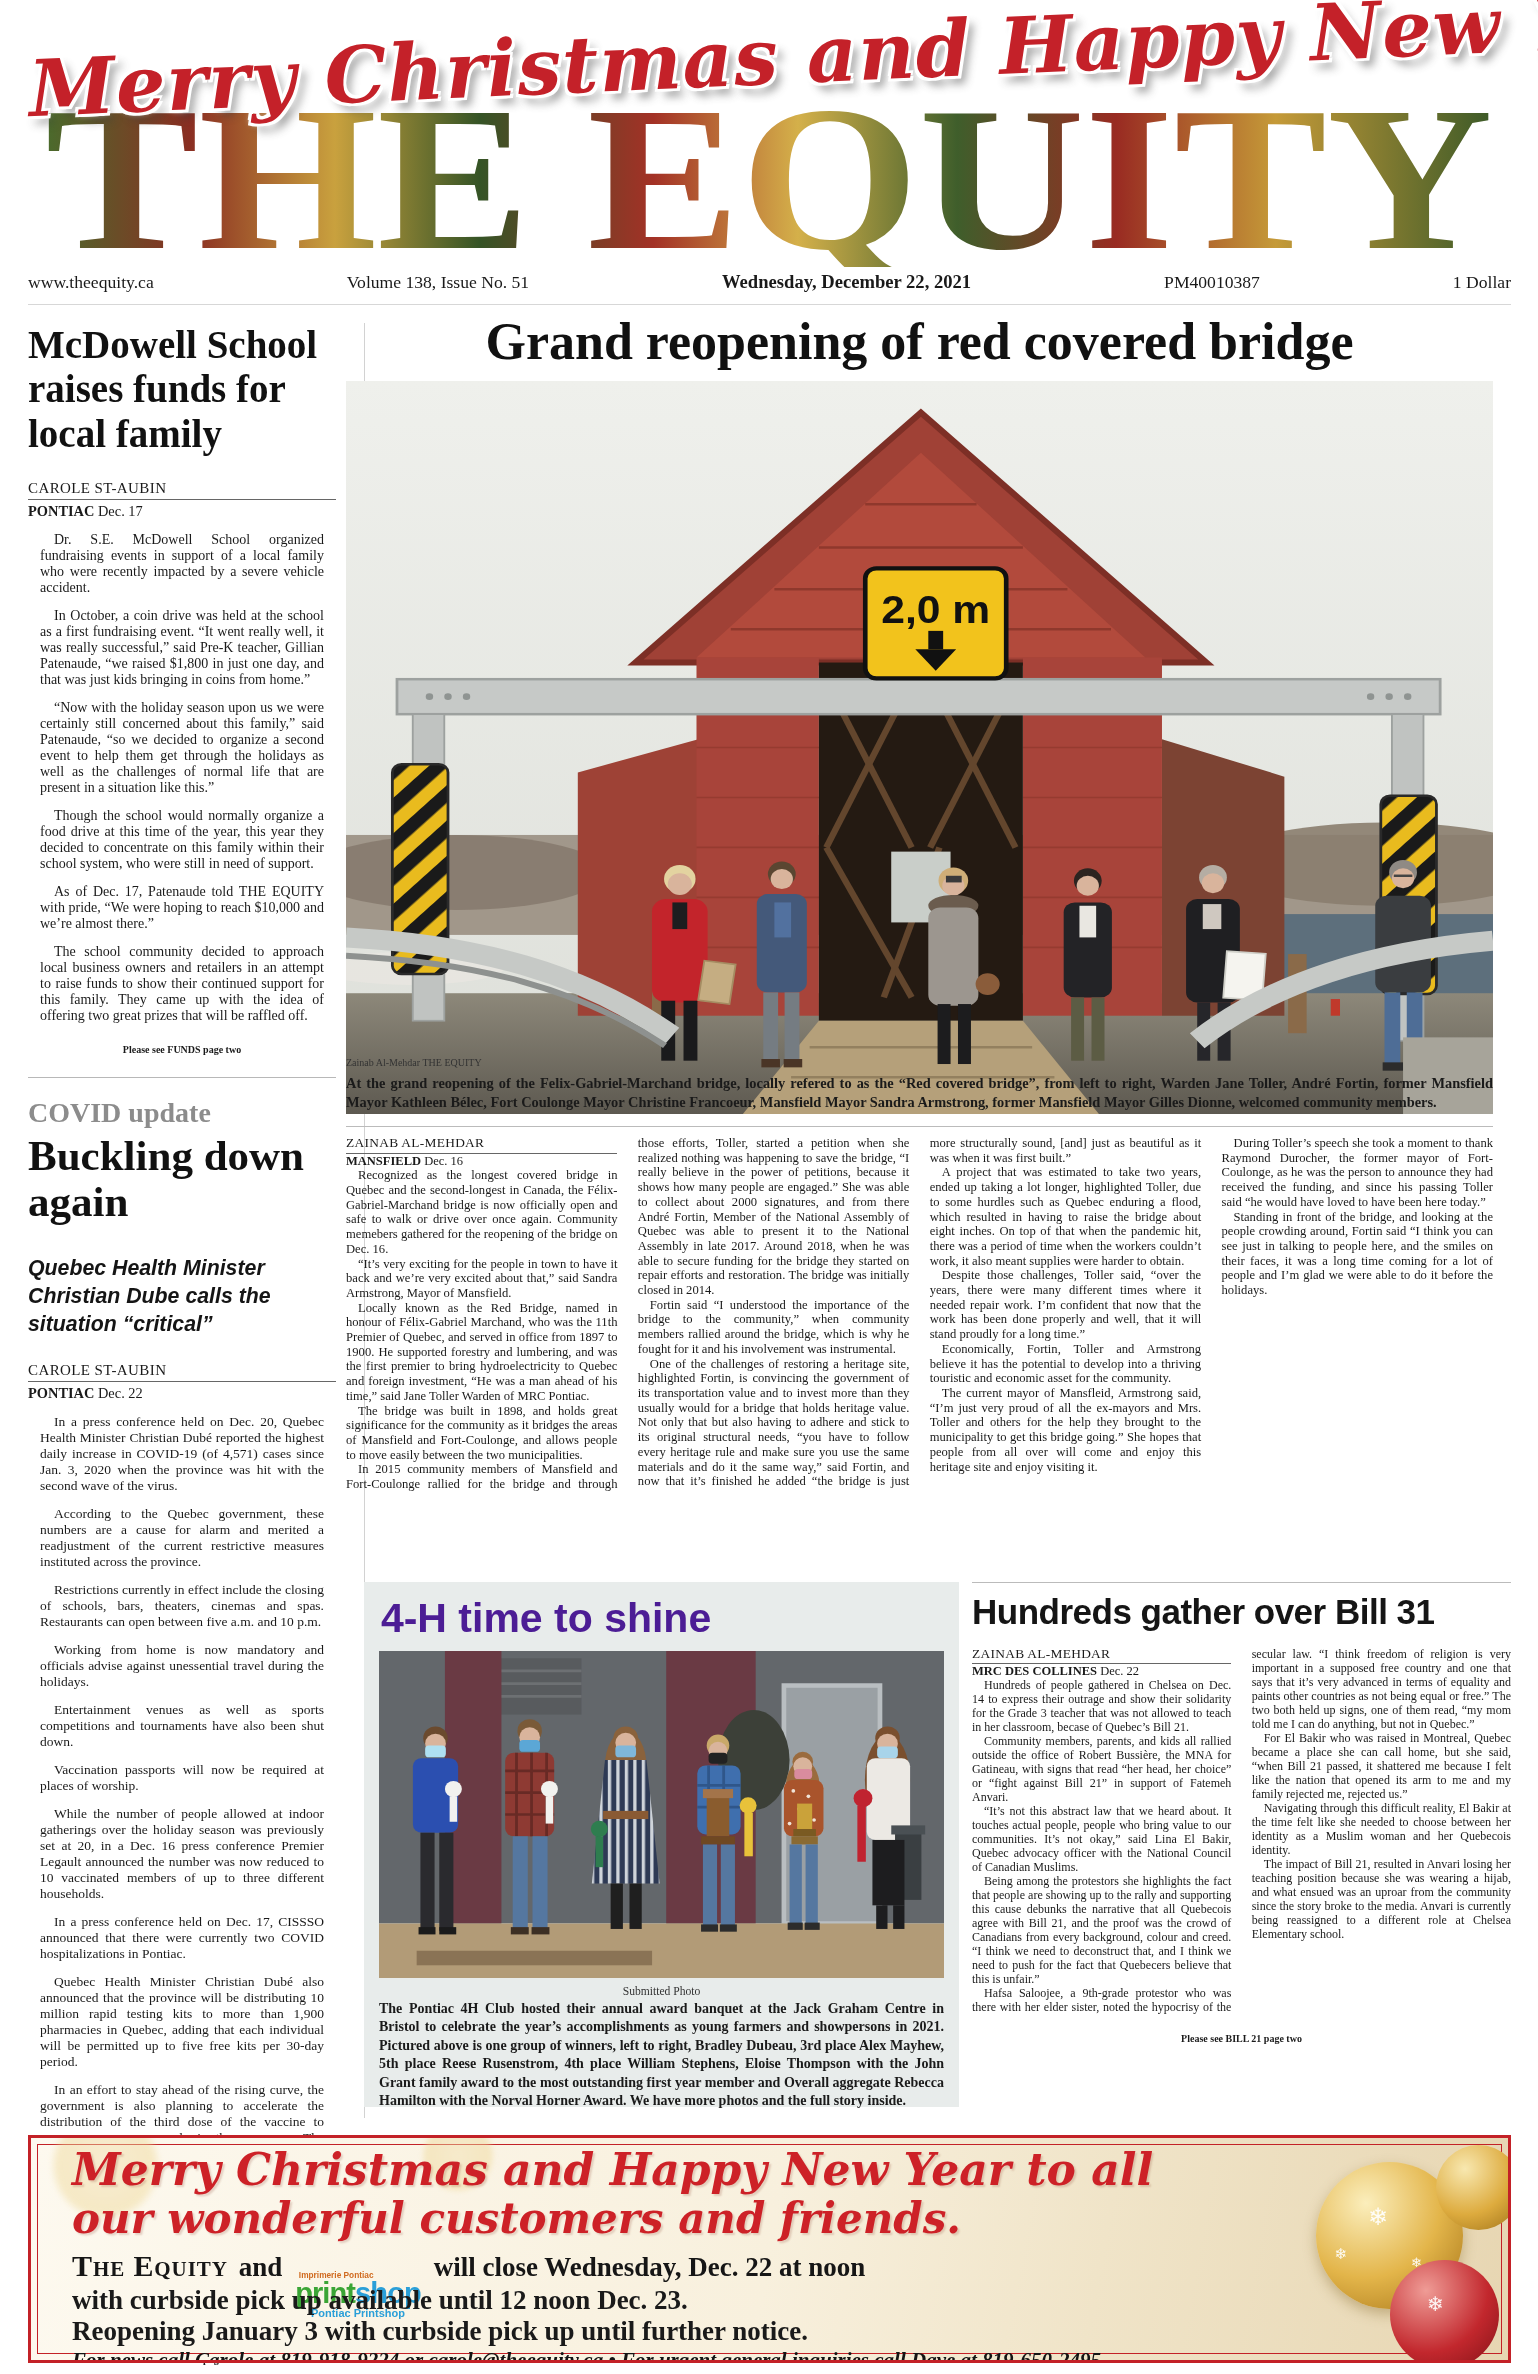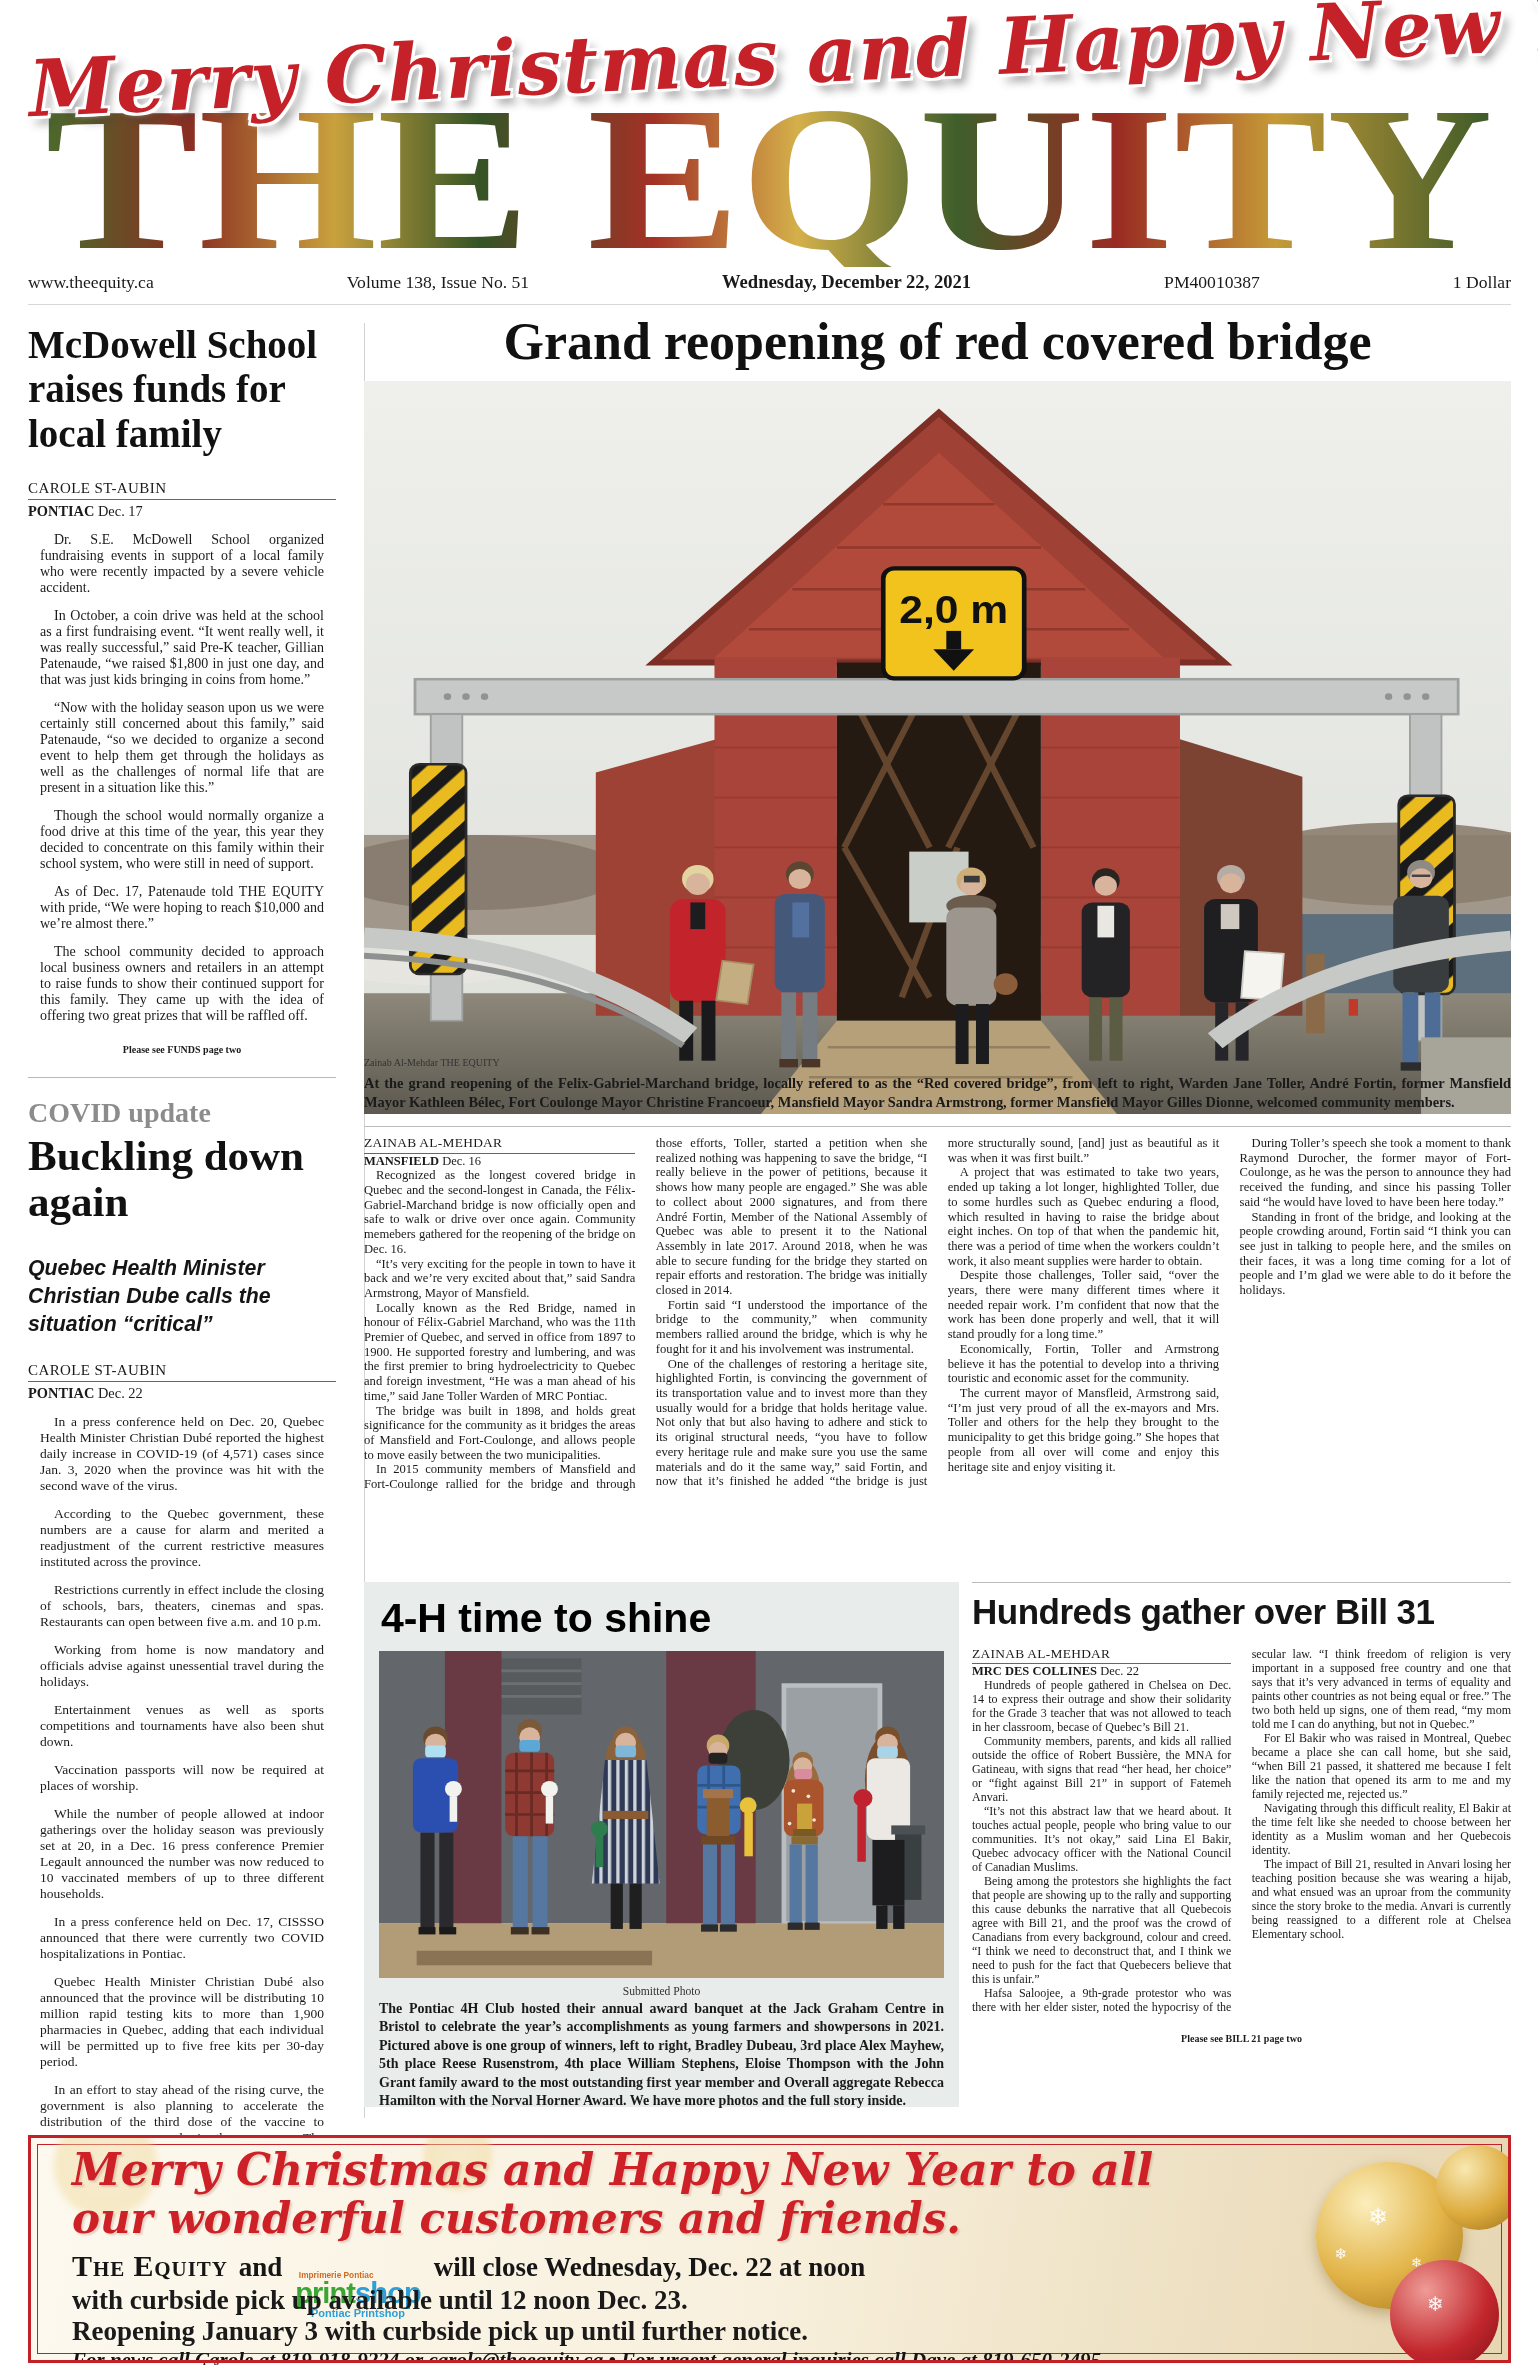--- a/index.html
+++ b/index.html
@@ -30,37 +30,37 @@
   .body-text{font-size:14px;line-height:16px;text-align:justify;}
   .body-text p{margin:12px;text-indent:14px;}
   .covid-body{font-size:13.5px;line-height:16px;}
   .continuation{font-weight:bold;text-align:center;font-size:10px;margin:20.4px 0 5.6px;}
   .section-divider{border:none;border-top:0.9px solid #b8b8b8;margin:22px 0 18.6px;}
   .kicker{font-size:28px;font-weight:bold;color:#8c8c8c;margin:0 0 3.7px 0;}
   .buckling-h{font-size:43px;line-height:1.08;margin:0 0 28px 0;}
   .covid-sub{font-family:"Liberation Sans",sans-serif;font-style:italic;font-weight:bold;
     font-size:21.3px;line-height:1.32;margin:0 0 24px 0;color:#151515;}
   
-  .main{position:absolute;left:364px;top:315px;width:1147px;}
+  .main{position:absolute;left:346px;top:315px;width:1147px;}
   .grand-h{font-size:52px;text-align:center;margin:0 0 11px 0;line-height:1.05;}
   .photo-frame{width:1147px;height:673px;background:#dcdcd8;}
   .photo-credit{font-size:10px;color:#333;margin:3.7px 0 5.6px;}
   .main-caption{font-weight:bold;font-size:14.4px;line-height:1.35;text-align:justify;
     border-bottom:0.9px solid #bbb;padding-bottom:13px;margin-bottom:9.3px;}
   .cols4{columns:4;column-gap:20.4px;height:356px;column-fill:auto;overflow:hidden;
     font-size:12.6px;line-height:14.7px;text-align:justify;}
   .cols4 p,.cols2 p{margin:0;text-indent:12px;}
   .byline-sm{font-size:13.4px;letter-spacing:0.3px;border-bottom:0.9px solid #666;
     padding-bottom:1.9px;margin-bottom:1.9px;text-indent:0!important;}
   .dateline-sm{font-size:12.5px;margin-bottom:2.8px;text-indent:0!important;}
   
   .fourh{position:absolute;left:364px;top:1582px;width:595px;height:525px;
     background:#e8eceb;padding:13px 15px;box-sizing:border-box;}
   .fourh-h{font-family:"Liberation Sans",sans-serif;font-weight:bold;font-size:41px;
-    margin:0 0 9.3px 1.9px;color:#000000;}
+    margin:0 0 9.3px 1.9px;color:#4c1d95;}
   .fourh-credit{text-align:center;font-size:11.6px;color:#333;margin:2.8px 0 1.9px;}
   .fourh-caption{font-weight:bold;font-size:14px;line-height:1.32;text-align:justify;}
   
   .bill21{position:absolute;left:972px;top:1582px;width:539px;border-top:0.9px solid #bbb;
     padding-top:9.3px;}
   .bill21-h{font-family:"Liberation Sans",sans-serif;font-weight:bold;font-size:35px;
     margin:0 0 15px 0;color:#151515;letter-spacing:-0.5px;}
   .cols2{columns:2;column-gap:20.4px;height:373px;column-fill:auto;overflow:hidden;
     font-size:12px;line-height:14px;text-align:justify;}
   .bill21 .continuation{margin-top:13px;}

